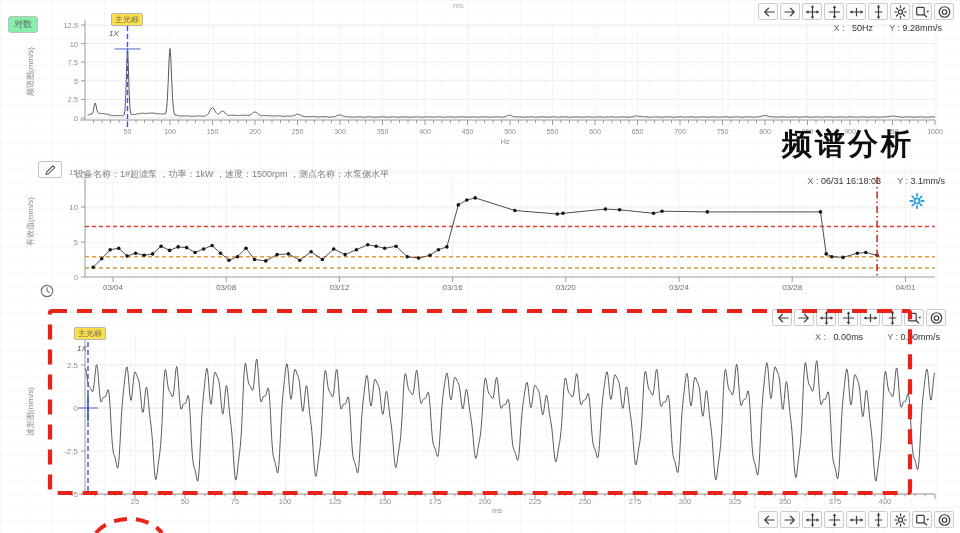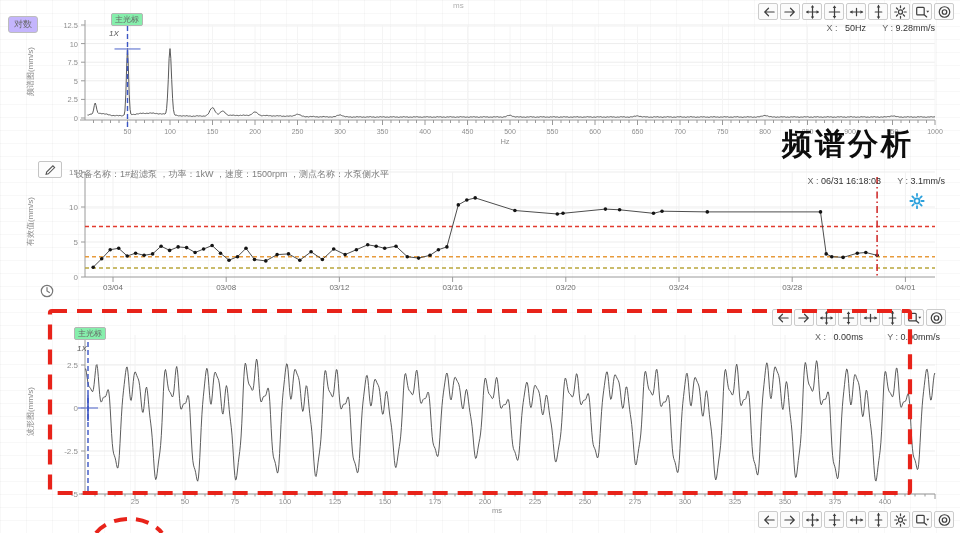--- a/index.html
+++ b/index.html
@@ -13,25 +13,25 @@
       linear-gradient(90deg, rgba(0,0,0,0.028) 1px, transparent 1px);
     background-size:26px 13px;
     color:#444;
   }
   svg.chart { position:absolute; left:0; }
   .vlabel {
     position:absolute; font-size:8px; color:#8a8a8a; width:64px; text-align:center;
     transform:rotate(-90deg); white-space:nowrap;
   }
   .smallbtn {
-    position:absolute; font-size:9px; color:#666; background:#c4b5fd;
+    position:absolute; font-size:9px; color:#666; background:#86efac;
     border:1px solid #bdbdbd; border-radius:3px; padding:1px 5px; cursor:pointer;
   }
   .cursorbox {
-    position:absolute; font-size:8px; color:#666; background:#86efac;
+    position:absolute; font-size:8px; color:#666; background:#fde047;
     border:1px solid #b5b5b5; border-radius:2px; padding:0 3px; line-height:11px; cursor:move;
   }
   .cursorsub { position:absolute; font-size:8px; color:#555;font-style:italic; }
   .toolbar { position:absolute; display:flex; gap:2px; }
   .tbtn {
     width:20px; height:17px; display:inline-flex; align-items:center; justify-content:center;
     border:1px solid #cccccc; border-radius:2px; background:#fbfbfb; cursor:pointer;
   }
   .tbtn svg { stroke:#3f3f3f; fill:none; stroke-width:1.3; stroke-linecap:round; }
   .tbtn svg .f { fill:#3f3f3f; stroke:none; }
@@ -274,21 +274,21 @@
       </svg>
     </div>
     <div class="tbtn">
       <svg width="15" height="16" viewBox="0 0 16 17">
         <circle cx="8" cy="8.5" r="5.6"></circle>
         <circle cx="8" cy="8.5" r="2.4"></circle>
       </svg>
     </div>
   </div>
 
-<div class="readout" style="top:23px; right:25px;text-align:right;">
+<div class="readout" style="top:23px; right:18px;text-align:right;">
   <span><span>X :</span>&nbsp;&nbsp;&nbsp;<b>50Hz</b></span>
   <span><span>Y :</span>&nbsp;<b>9.28mm/s</b></span>
 </div>
 
 <div class="bigtitle" style="left:782px; top:82px;margin-top:47px;">频谱分析</div>
 
 <svg id="svg-trend" class="chart" style="top:155px;" width="960" height="150">
     <text x="78" y="125" font-size="8" fill="#909090" text-anchor="end" font-family="&quot;Liberation Sans&quot;,&quot;DejaVu Sans&quot;,sans-serif">0</text>
     <line x1="81" y1="122" x2="85" y2="122" stroke="#9a9a9a" stroke-width="1"></line>
     <line x1="85" y1="87" x2="935" y2="87" stroke="#ededed" stroke-width="1"></line>

